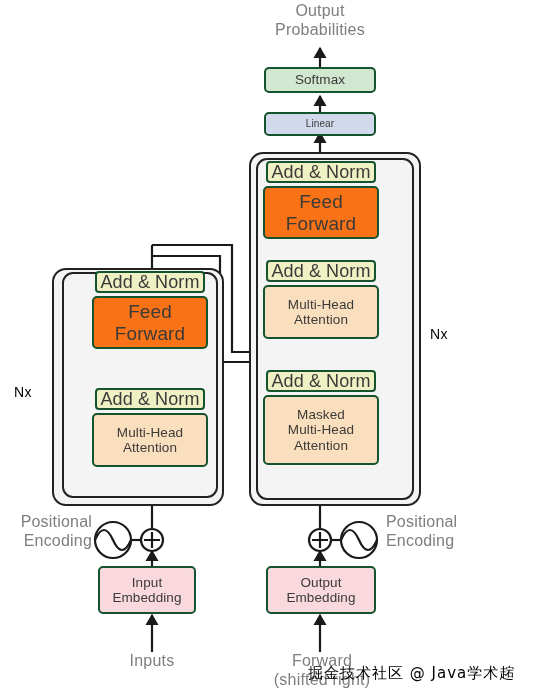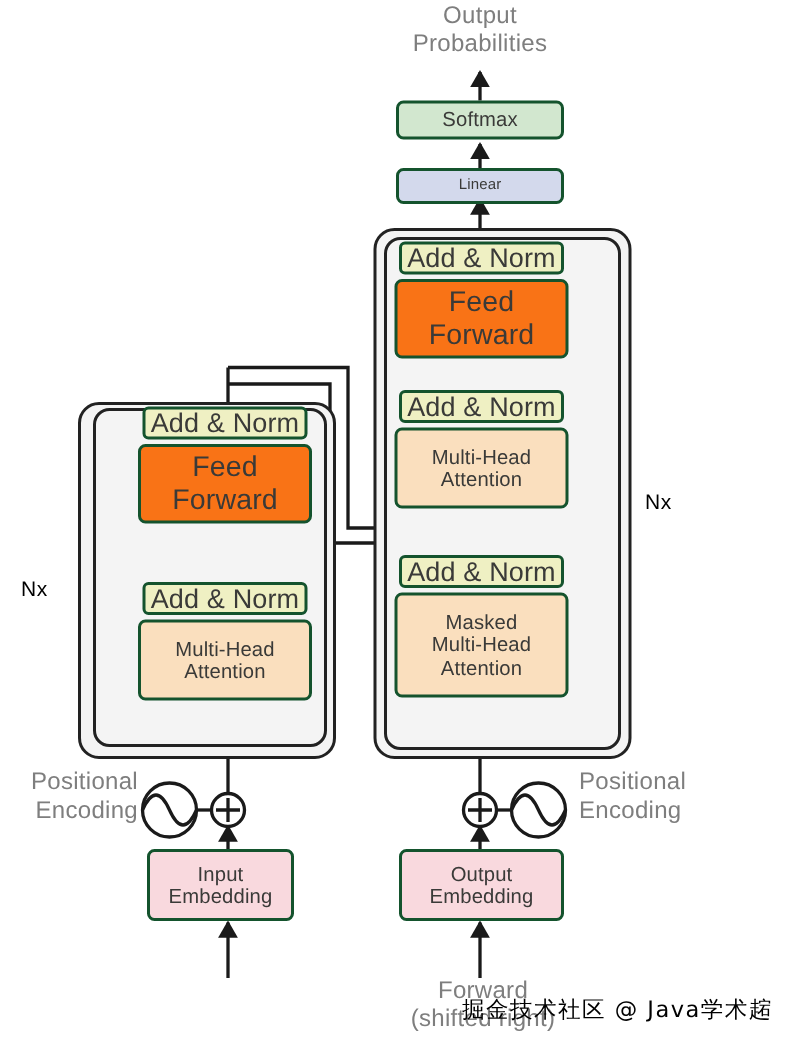--- a/index.html
+++ b/index.html
@@ -208,20 +208,21 @@
   <div class="lbl nx" style="left:14px; top:384px; width:36px;">Nx</div>
 
   <div class="lbl nx" style="left:430px; top:326px; width:36px;">Nx</div>
 
   <div class="lbl right" style="left:0px; top:513px; width:92px;">Positional
 Encoding</div>
 
   <div class="node embed" style="left:98px; top:566px; width:98px; height:48px;">Input
 Embedding</div>
 
+  <div class="lbl center" style="left:92px; top:652px; width:120px;">Inputs</div>
 
   <div class="lbl" style="left:386px; top:513px; width:130px;">Positional
 Encoding</div>
 
   <div class="node embed" style="left:266px; top:566px; width:110px; height:48px;">Output
 Embedding</div>
 
   <div class="lbl center" style="left:258px; top:652px; width:128px;">Forward
 (shifted right)</div>
 

